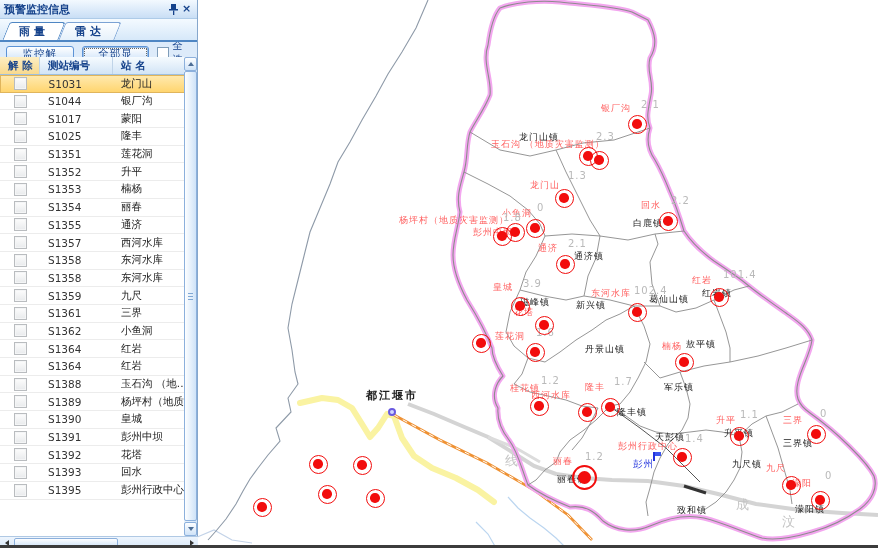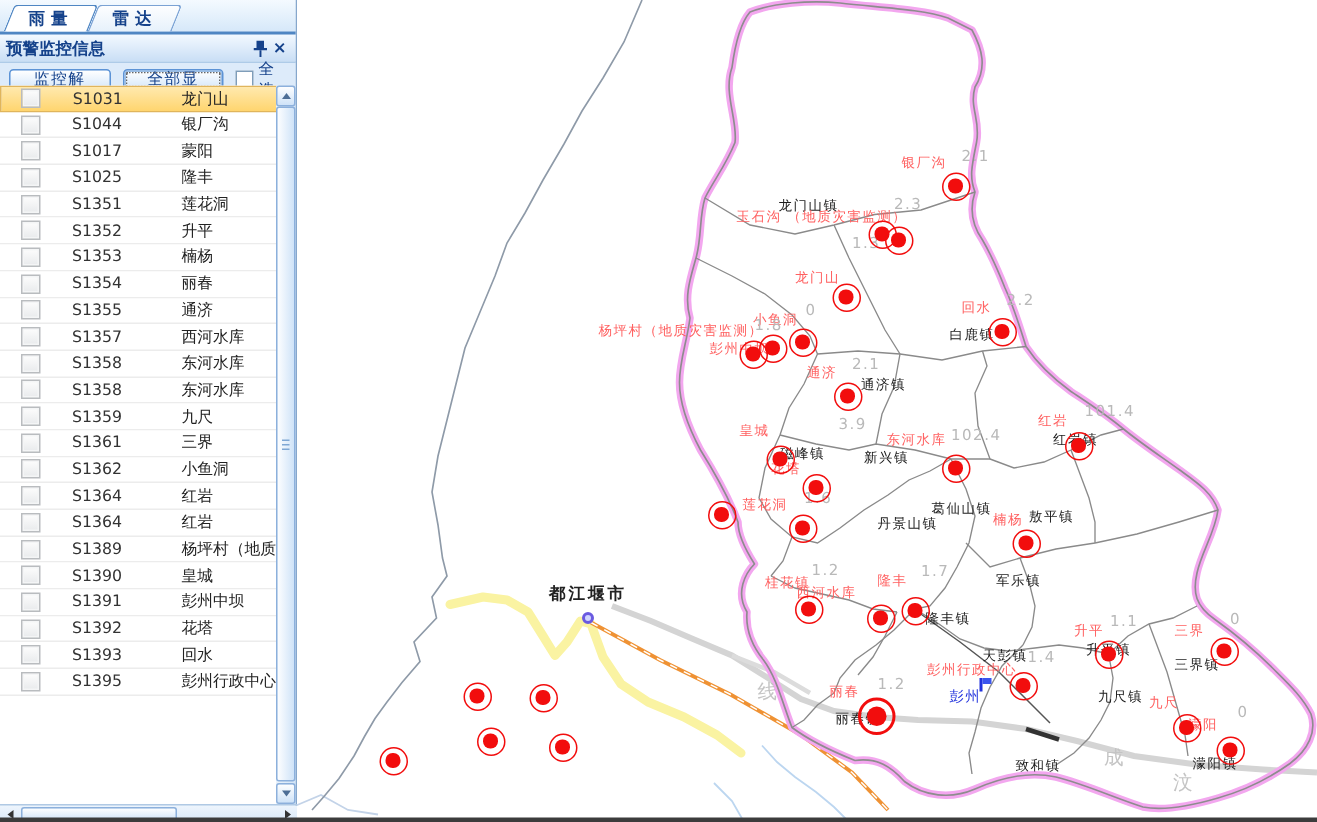--- a/index.html
+++ b/index.html
@@ -137,51 +137,51 @@
       <path d="M598,408 L590,424 L582,438 L572,450"></path>
       <path d="M660,306 L676,312 L696,308 L714,300 L734,290 L749,286"></path>
       <path d="M714,300 L720,316 L726,332 L730,348 L730,362"></path>
     </g>
   </svg>
 
 <div class="town" style="left: 519px; top: 131px;">龙门山镇</div>
     <div class="town" style="left: 633px; top: 217px;">白鹿镇</div>
     <div class="town" style="left: 574px; top: 250px;">通济镇</div>
     <div class="town" style="left: 702px; top: 287px;">红岩镇</div>
-    <div class="town" style="left: 621px; top: 293px; margin-top: 40px;">葛仙山镇</div>
+    <div class="town" style="left: 649px; top: 293px;">葛仙山镇</div>
     <div class="town" style="left: 576px; top: 299px;">新兴镇</div>
     <div class="town" style="left: 520px; top: 296px;">磁峰镇</div>
     <div class="town" style="left: 585px; top: 343px;">丹景山镇</div>
     <div class="town" style="left: 686px; top: 338px;">敖平镇</div>
     <div class="town" style="left: 664px; top: 381px;">军乐镇</div>
     <div class="town" style="left: 617px; top: 406px;">隆丰镇</div>
     <div class="town" style="left: 724px; top: 427px;">升平镇</div>
     <div class="town" style="left: 783px; top: 437px;">三界镇</div>
     <div class="town" style="left: 655px; top: 431px;">天彭镇</div>
     <div class="town" style="left: 732px; top: 458px;">九尺镇</div>
     <div class="town" style="left: 795px; top: 503px;">濛阳镇</div>
     <div class="town" style="left: 677px; top: 504px;">致和镇</div>
     <div class="town" style="left: 557px; top: 473px;">丽春镇</div>
     <div class="stn" style="left: 601px; top: 102px;">银厂沟</div>
     <div class="val" style="left: 641px; top: 99px;">2.1</div>
     <div class="stn" style="left: 491px; top: 138px;">玉石沟 （地质灾害监测）</div>
     <div class="val" style="left: 596px; top: 131px;">2.3</div>
     <div class="stn" style="left: 530px; top: 179px;">龙门山</div>
-    <div class="val" style="left: 568px; top: 157px;">1.3</div>
+    <div class="val" style="left: 568px; top: 170px;">1.3</div>
     <div class="stn" style="left: 641px; top: 199px;">回水</div>
     <div class="val" style="left: 671px; top: 195px;">2.2</div>
     <div class="stn" style="left: 502px; top: 207px;">小鱼洞</div>
     <div class="val" style="left: 537px; top: 202px;">0</div>
     <div class="stn" style="left: 399px; top: 214px;">杨坪村（地质灾害监测）</div>
     <div class="val" style="left: 503px; top: 212px;">1.8</div>
     <div class="stn" style="left: 473px; top: 226px;">彭州中坝</div>
     <div class="stn" style="left: 538px; top: 242px;">通济</div>
     <div class="val" style="left: 568px; top: 238px;">2.1</div>
     <div class="stn" style="left: 493px; top: 281px;">皇城</div>
-    <div class="val" style="left: 523px; top: 278px; padding-left: 36px;">3.9</div>
+    <div class="val" style="left: 523px; top: 278px;">3.9</div>
     <div class="stn" style="left: 692px; top: 274px;">红岩</div>
     <div class="val" style="left: 723px; top: 269px;">101.4</div>
     <div class="stn" style="left: 591px; top: 287px;">东河水库</div>
     <div class="val" style="left: 634px; top: 285px;">102.4</div>
     <div class="stn" style="left: 514px; top: 306px;">花塔</div>
     <div class="val" style="left: 536px; top: 327px;">1.6</div>
     <div class="stn" style="left: 495px; top: 330px;">莲花洞</div>
     <div class="stn" style="left: 662px; top: 340px;">楠杨</div>
     <div class="stn" style="left: 510px; top: 382px;">桂花镇</div>
     <div class="val" style="left: 541px; top: 375px;">1.2</div>
@@ -292,51 +292,56 @@
     </div>
     <div class="marker" style="left: 365.5px; top: 488.5px;">
       <i></i>
     </div>
     <div class="marker" style="left: 252.5px; top: 497.5px;">
       <i></i>
     </div>
   </div>
 
 <div id="panel">
-  <div id="tabstrip">
-      <div class="tab active">
-        <span class="bg"></span>
-        <span class="lb">雨量</span>
-      </div>
-      <div class="tab">
-        <span class="bg"></span>
-        <span class="lb">雷达</span>
-      </div>
-    </div>
   <div id="titlebar">
     <span>预警监控信息</span>
     <span class="sp"></span>
     <span class="tbicon">
       <svg width="9" height="11" viewBox="0 0 9 11">
           <rect x="2" y="0" width="5" height="5" fill="#15428b"></rect>
           <rect x="0" y="5" width="9" height="1.5" fill="#15428b"></rect>
           <rect x="4" y="6.5" width="1.3" height="4.5" fill="#15428b"></rect>
         </svg>
     </span>
     <span class="tbicon">×</span>
   </div>
+  <div id="tabstrip">
+      <div class="tab active">
+        <span class="bg"></span>
+        <span class="lb">雨量</span>
+      </div>
+      <div class="tab">
+        <span class="bg"></span>
+        <span class="lb">雷达</span>
+      </div>
+    </div>
   <div id="btnrow">
     <button class="pbtn">监控解除</button>
     <button class="pbtn focused">全部显示</button>
     <span id="selall">
       <span class="cb"></span>
       <span>全选</span>
     </span>
   </div>
   <div id="grid">
+    <div id="ghead">
+      <div class="hc sorted" style="width:40px">解 除</div>
+      <div class="hc" style="width:73px">测站编号</div>
+      <div class="hc" style="width:72px;border-right:none">站 名</div>
+    </div>
     <div id="gbody">
         <div class="grow sel">
           <span class="c0">
             <span class="cb"></span>
           </span>
           <span class="c1">S1031</span>
           <span class="c2">龙门山</span>
         </div>
         <div class="grow">
           <span class="c0">
@@ -442,20 +447,27 @@
           </span>
           <span class="c1">S1364</span>
           <span class="c2">红岩</span>
         </div>
         <div class="grow">
           <span class="c0">
             <span class="cb"></span>
           </span>
           <span class="c1">S1364</span>
           <span class="c2">红岩</span>
+        </div>
+        <div class="grow">
+          <span class="c0">
+            <span class="cb"></span>
+          </span>
+          <span class="c1">S1388</span>
+          <span class="c2">玉石沟 （地..</span>
         </div>
         <div class="grow">
           <span class="c0">
             <span class="cb"></span>
           </span>
           <span class="c1">S1389</span>
           <span class="c2">杨坪村（地质..</span>
         </div>
         <div class="grow">
           <span class="c0">

